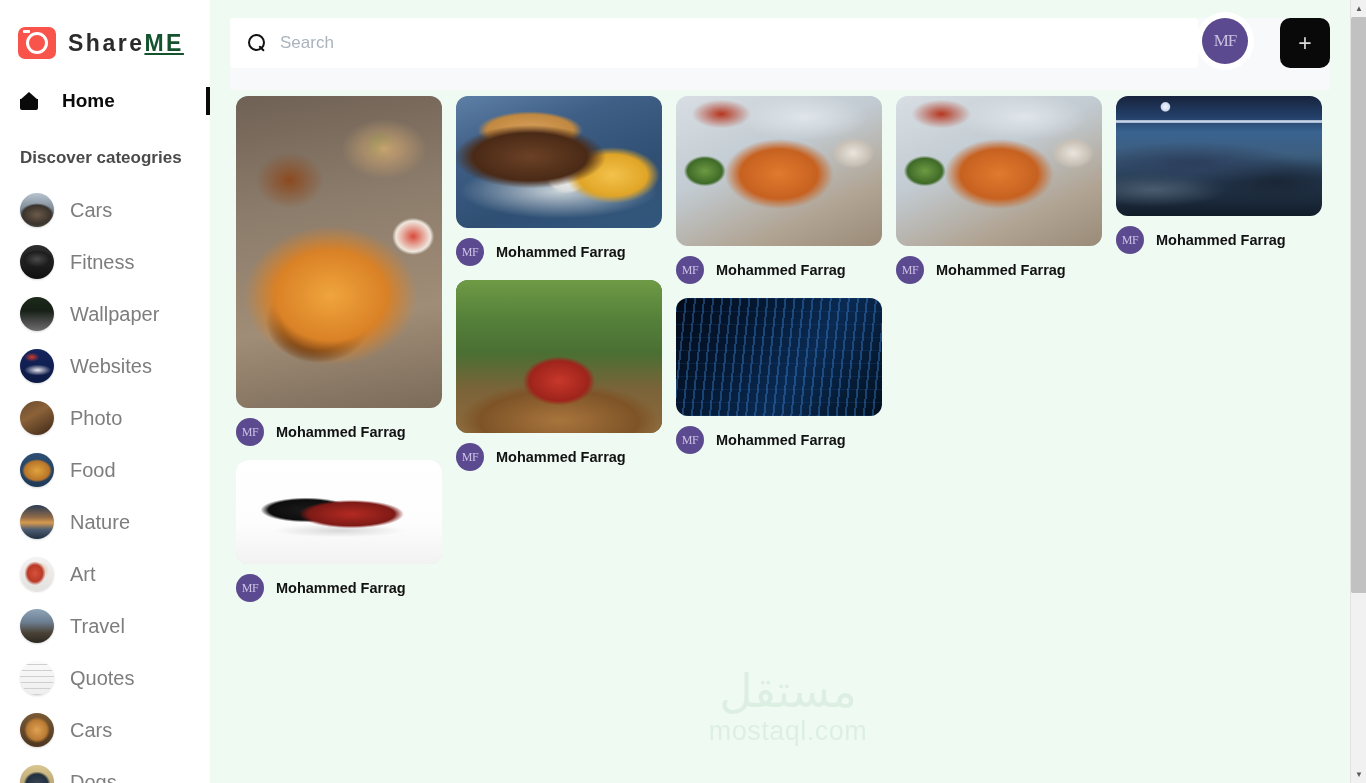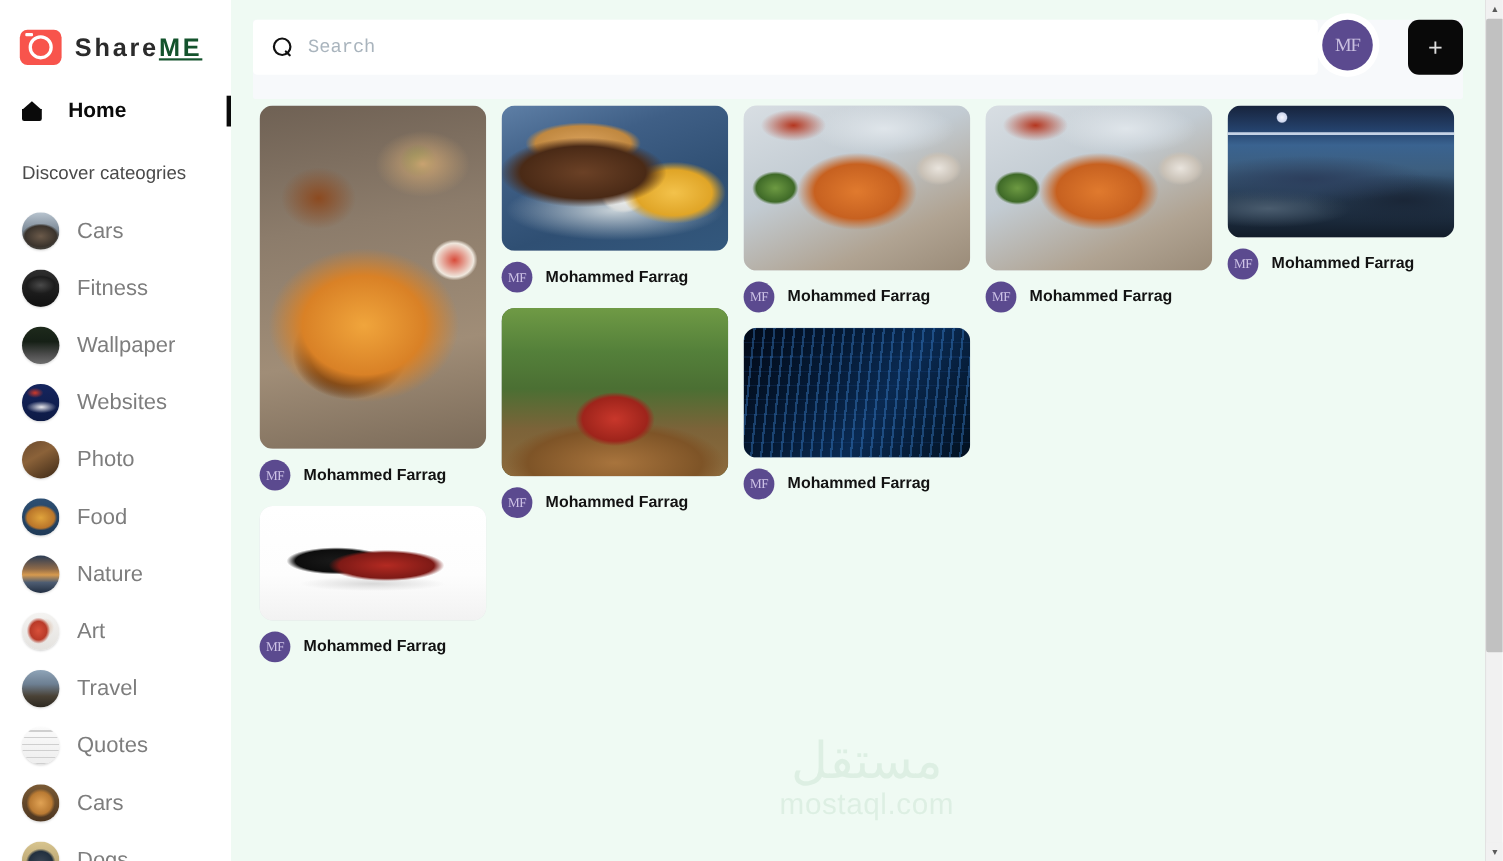--- a/index.html
+++ b/index.html
@@ -63,21 +63,21 @@
     content:""; position:absolute; left:0px; top:-1px;
     width:0; height:0;
     border-left: 9px solid transparent;
     border-right: 9px solid transparent;
     border-bottom: 8px solid #0a0a0a;
   }
   .home-label { font-size: 19px; font-weight: 700; color: #0a0a0a; }
 
   .discover-title {
     font-size: 17px; color: #4a4a4a; padding: 24px 0 0 20px;
-    font-weight: 400;
+    font-weight: 700;
   }
 
   .cat-list { padding-top: 16px; }
   .cat-item {
     display: flex; align-items: center; gap: 16px;
     height: 52px; padding-left: 20px; cursor: pointer;
   }
   .cat-thumb {
     width: 34px; height: 34px; border-radius: 50%; flex: none;
     background-size: cover; background-position: center;
@@ -114,21 +114,21 @@
     border:2.4px solid #111;
   }
   .search-glyph::after{
     content:""; position:absolute; left:11px; top:11px;
     width:7px; height:2.4px; background:#111;
     transform: rotate(45deg); transform-origin: left center; border-radius:2px;
   }
   .search-input {
     border: none; outline: none; background: transparent;
     font-size: 17px; color: #222; width: 880px;
-    font-family: Liberation Mono, monospace;
+    font-family: Liberation Sans, sans-serif;
   }
   .search-input::placeholder { color: #a9b4bd; }
 
   .avatar-btn {
     position: absolute; right: 82px; top: 0;
     width: 46px; height: 46px; border-radius: 50%;
     background: #5b4a8f; cursor: pointer;
     display:flex; align-items:center; justify-content:center;
     box-shadow: 0 0 0 6px #ffffff;
   }

